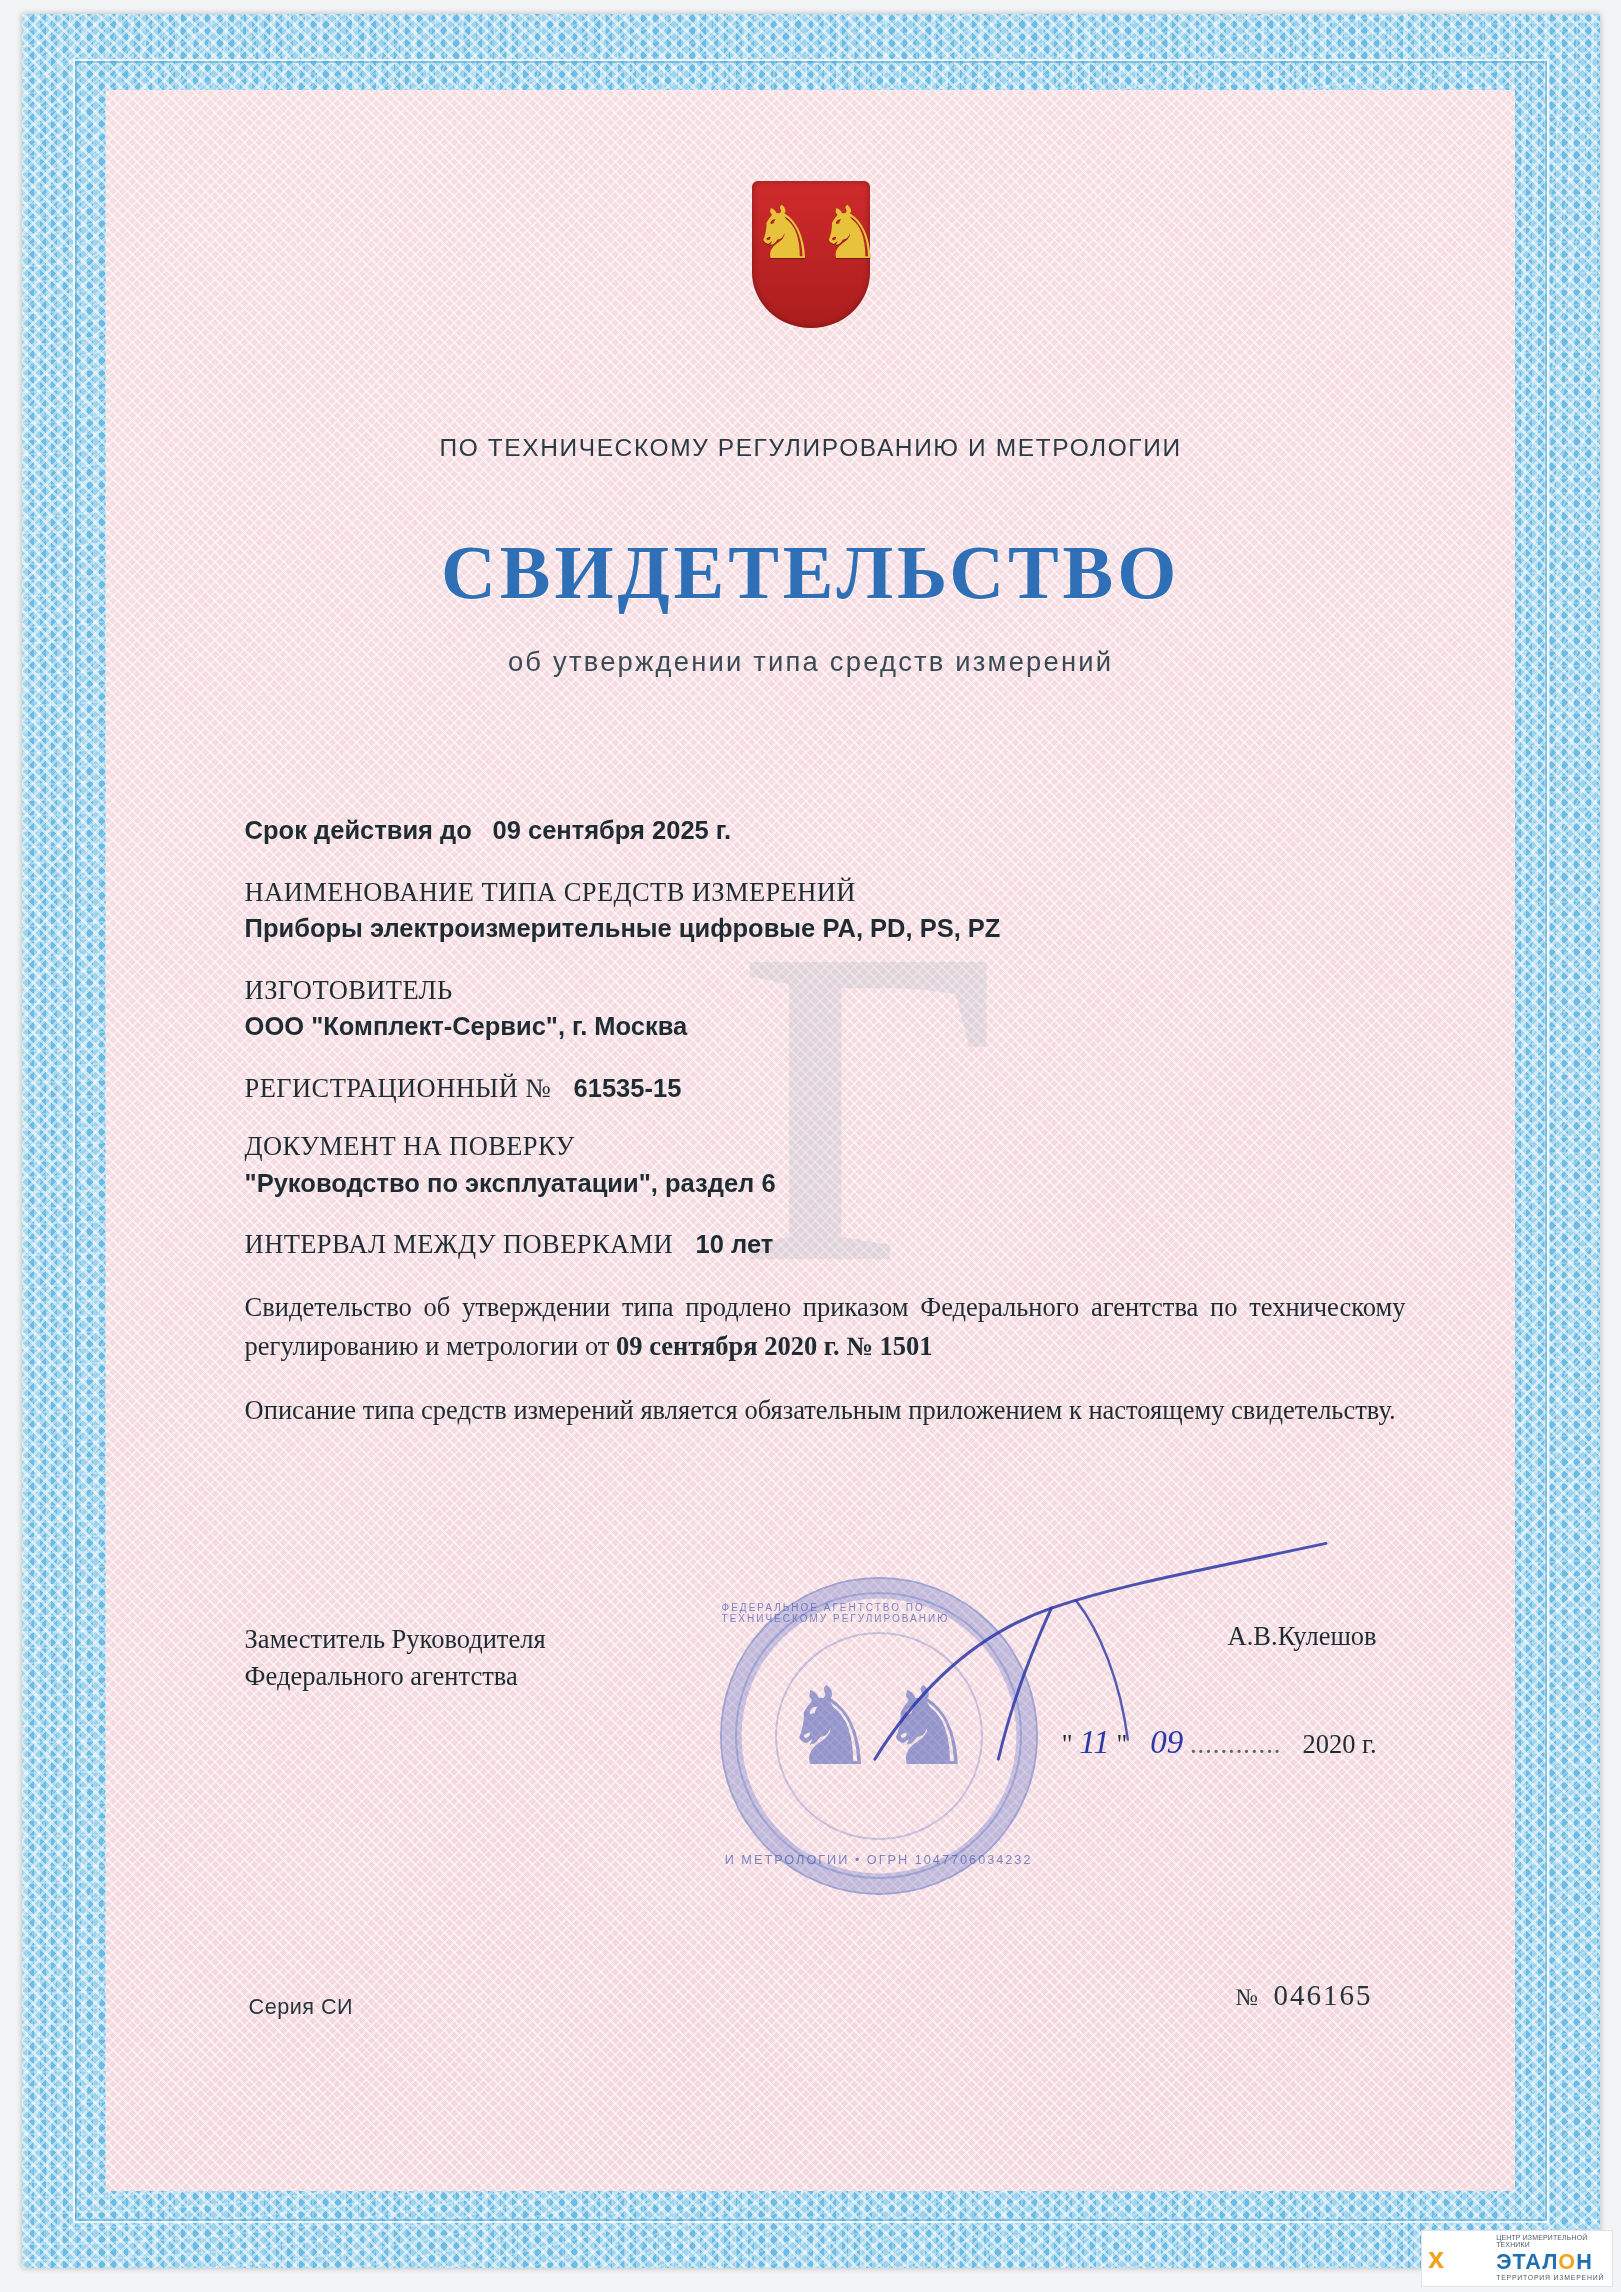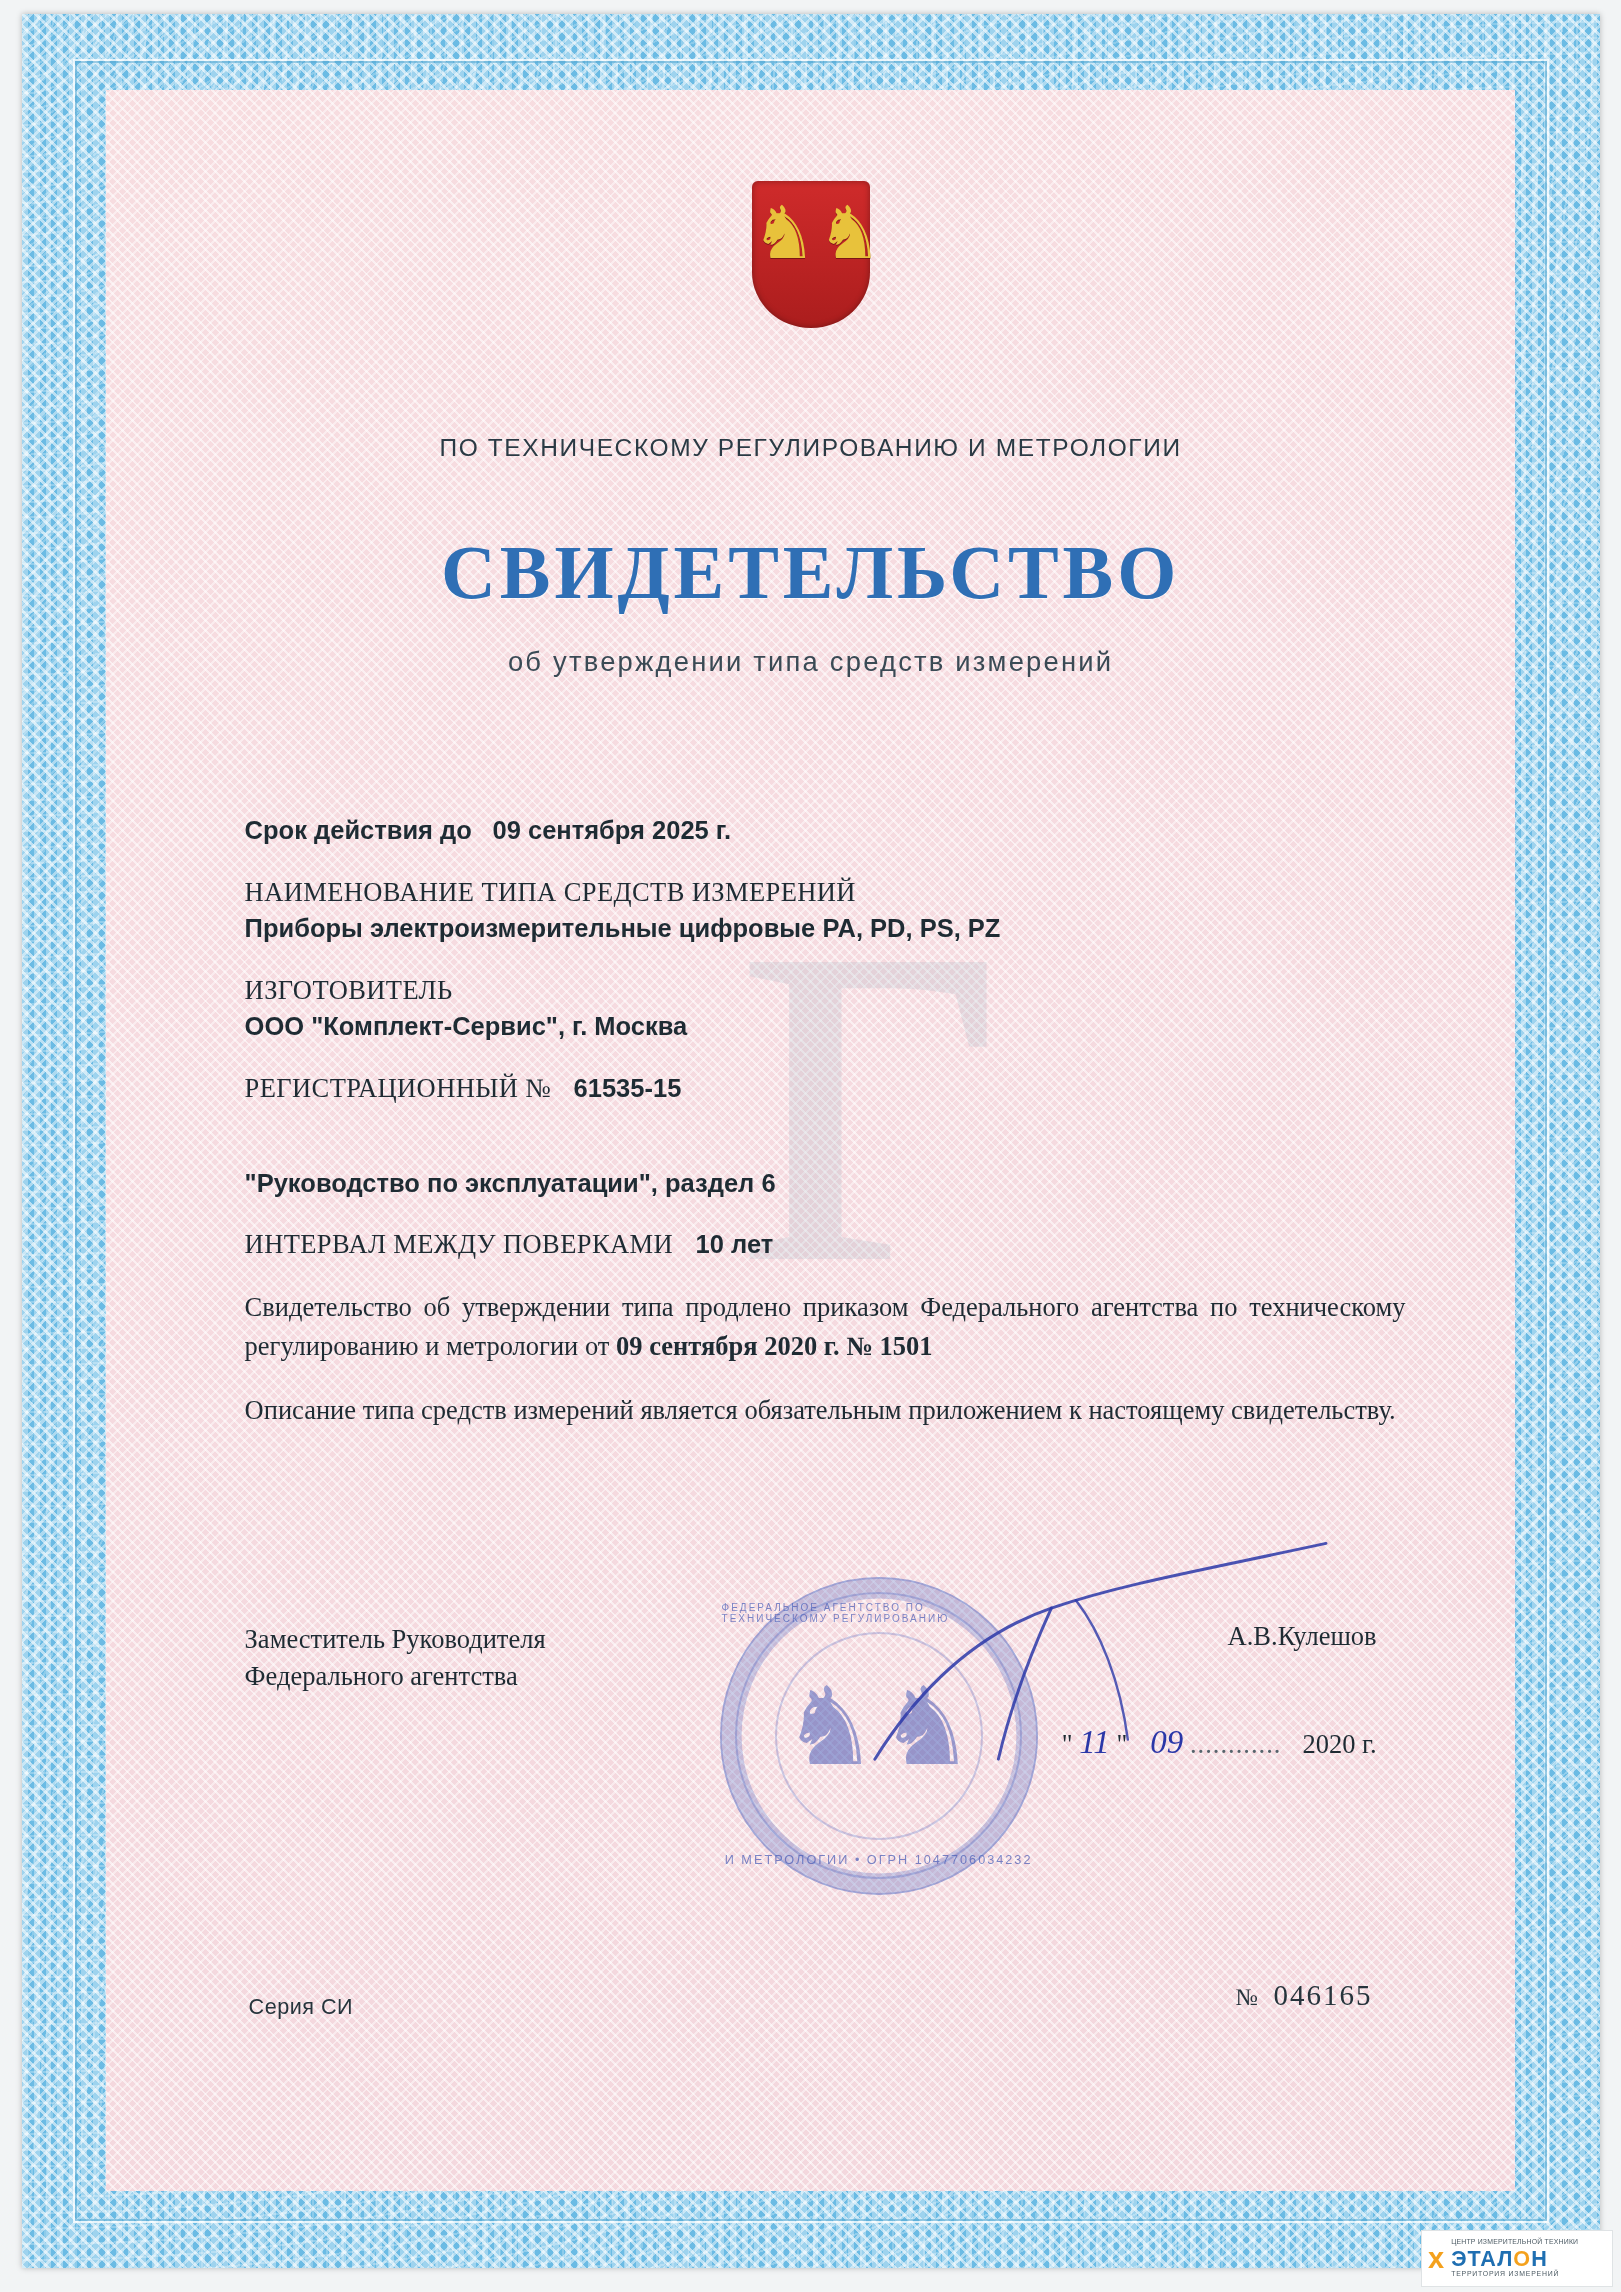--- a/index.html
+++ b/index.html
@@ -351,21 +351,21 @@
     padding: 2px 5.9px;
     box-sizing: border-box;
   }
   #corner-logo .mark {
     color: #f4a11d;
     font-size: 29px;
     line-height: 29px;
     font-weight: bold;
     font-family: "Liberation Sans", sans-serif;
   }
-  #corner-logo .txt { display: flex; flex-direction: column; line-height: 1; }
+  #corner-logo .txt { display: flex; flex-direction: column; line-height: 1; margin-left: 45px; }
   #corner-logo .small {
     font-size: 6.9px;
     color: #4c5b64;
     letter-spacing: 0.2px;
     margin-bottom: 2px;
   }
   #corner-logo .big {
     font-size: 21.6px;
     font-weight: bold;
     color: #1f6fb2;
@@ -415,20 +415,21 @@
 
     <div class="row lbl-serif" id="maker-label">ИЗГОТОВИТЕЛЬ</div>
     <div class="row val-bold" id="maker-value">ООО "Комплект-Сервис", г. Москва</div>
 
     <div class="row" id="reg-row">
       <span class="lbl-serif">РЕГИСТРАЦИОННЫЙ №</span>
       <span style="display:inline-block;width:13.7px"></span>
       <span class="val-bold">61535-15</span>
     </div>
 
+    <div class="row lbl-serif" id="doc-label">ДОКУМЕНТ НА ПОВЕРКУ</div>
     <div class="row val-bold" id="doc-value">"Руководство по эксплуатации", раздел 6</div>
 
     <div class="row" id="interval">
       <span class="lbl-serif">ИНТЕРВАЛ МЕЖДУ ПОВЕРКАМИ</span>
       <span style="display:inline-block;width:13.7px"></span>
       <span class="val-bold">10 лет</span>
     </div>
 
     <div id="paragraph1">
       <span>Свидетельство об утверждении типа продлено приказом Федерального агентства по техническому регулированию и метрологии от </span><b>09 сентября 2020 г.</b> <b>№</b> <b>1501</b>

